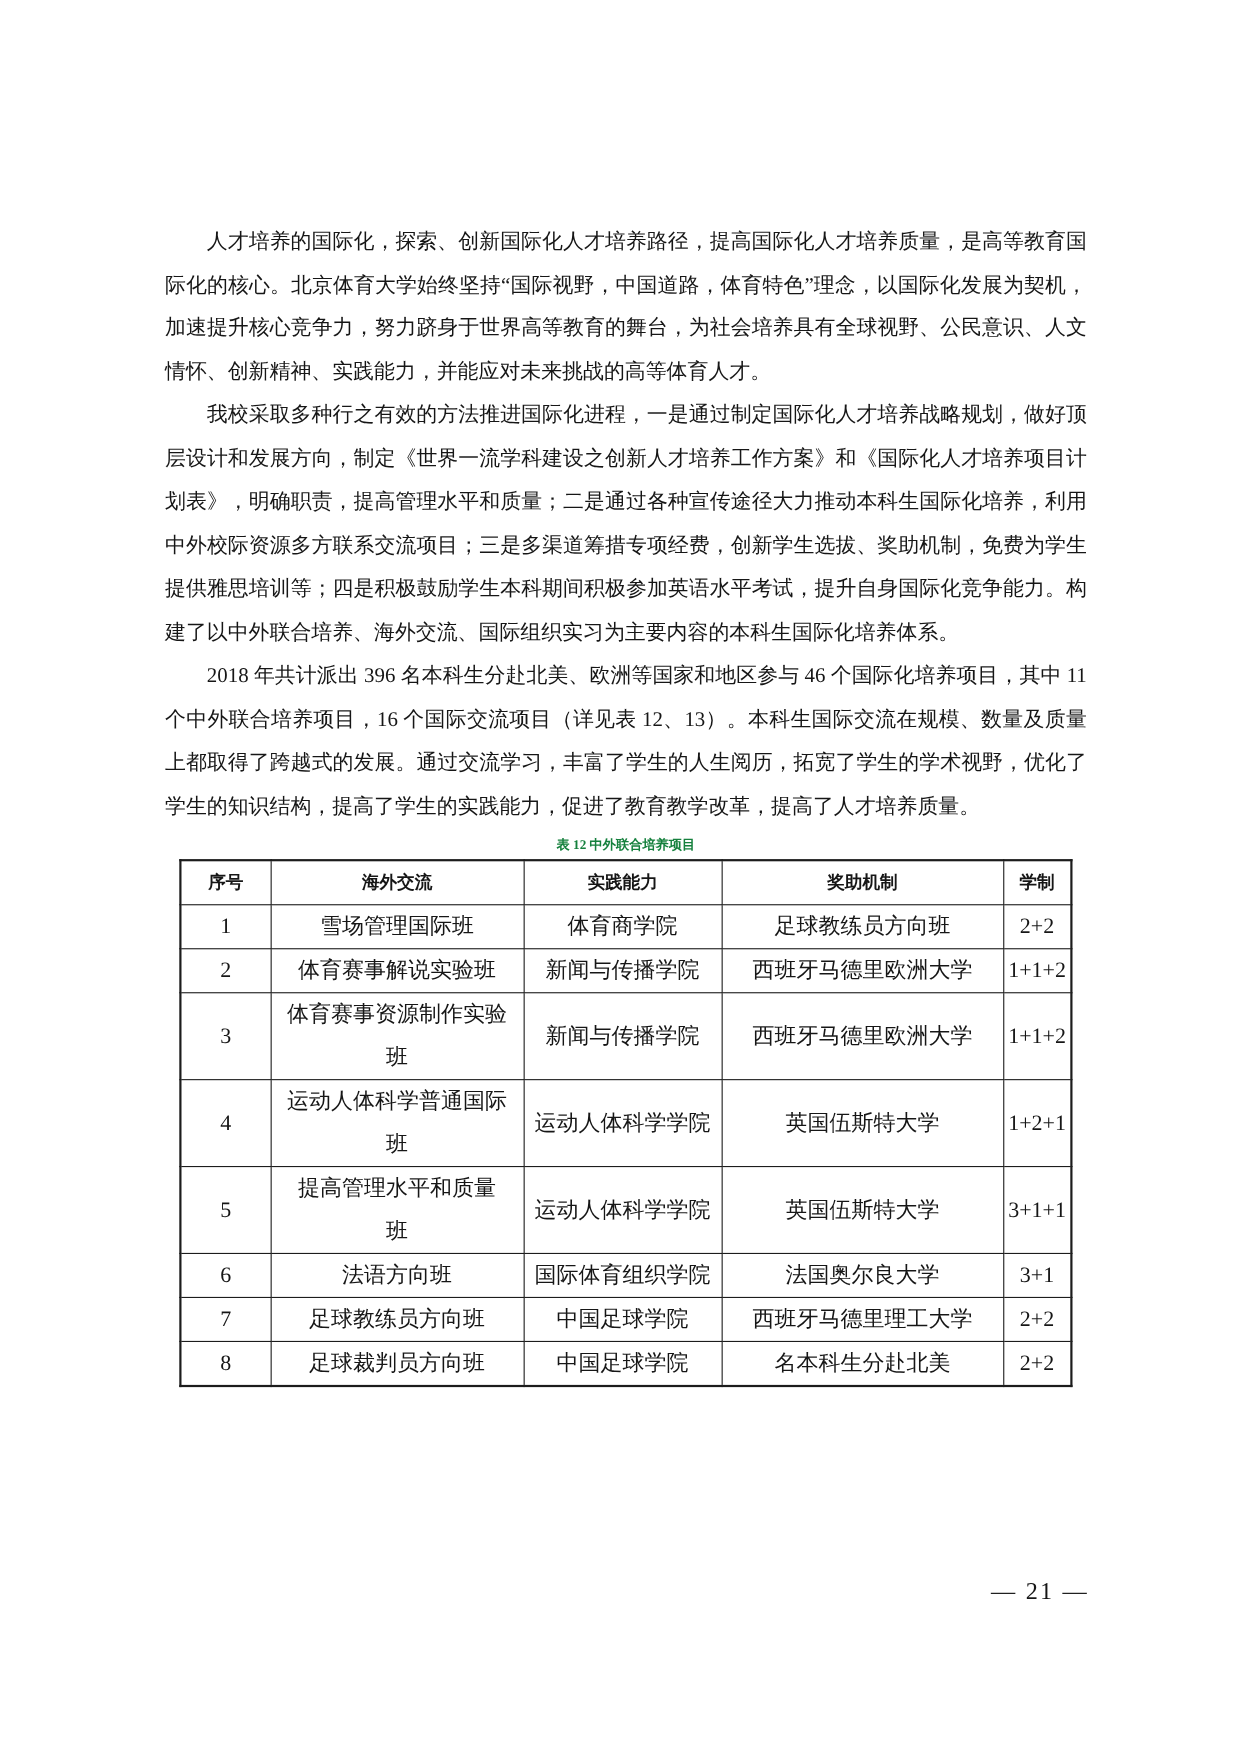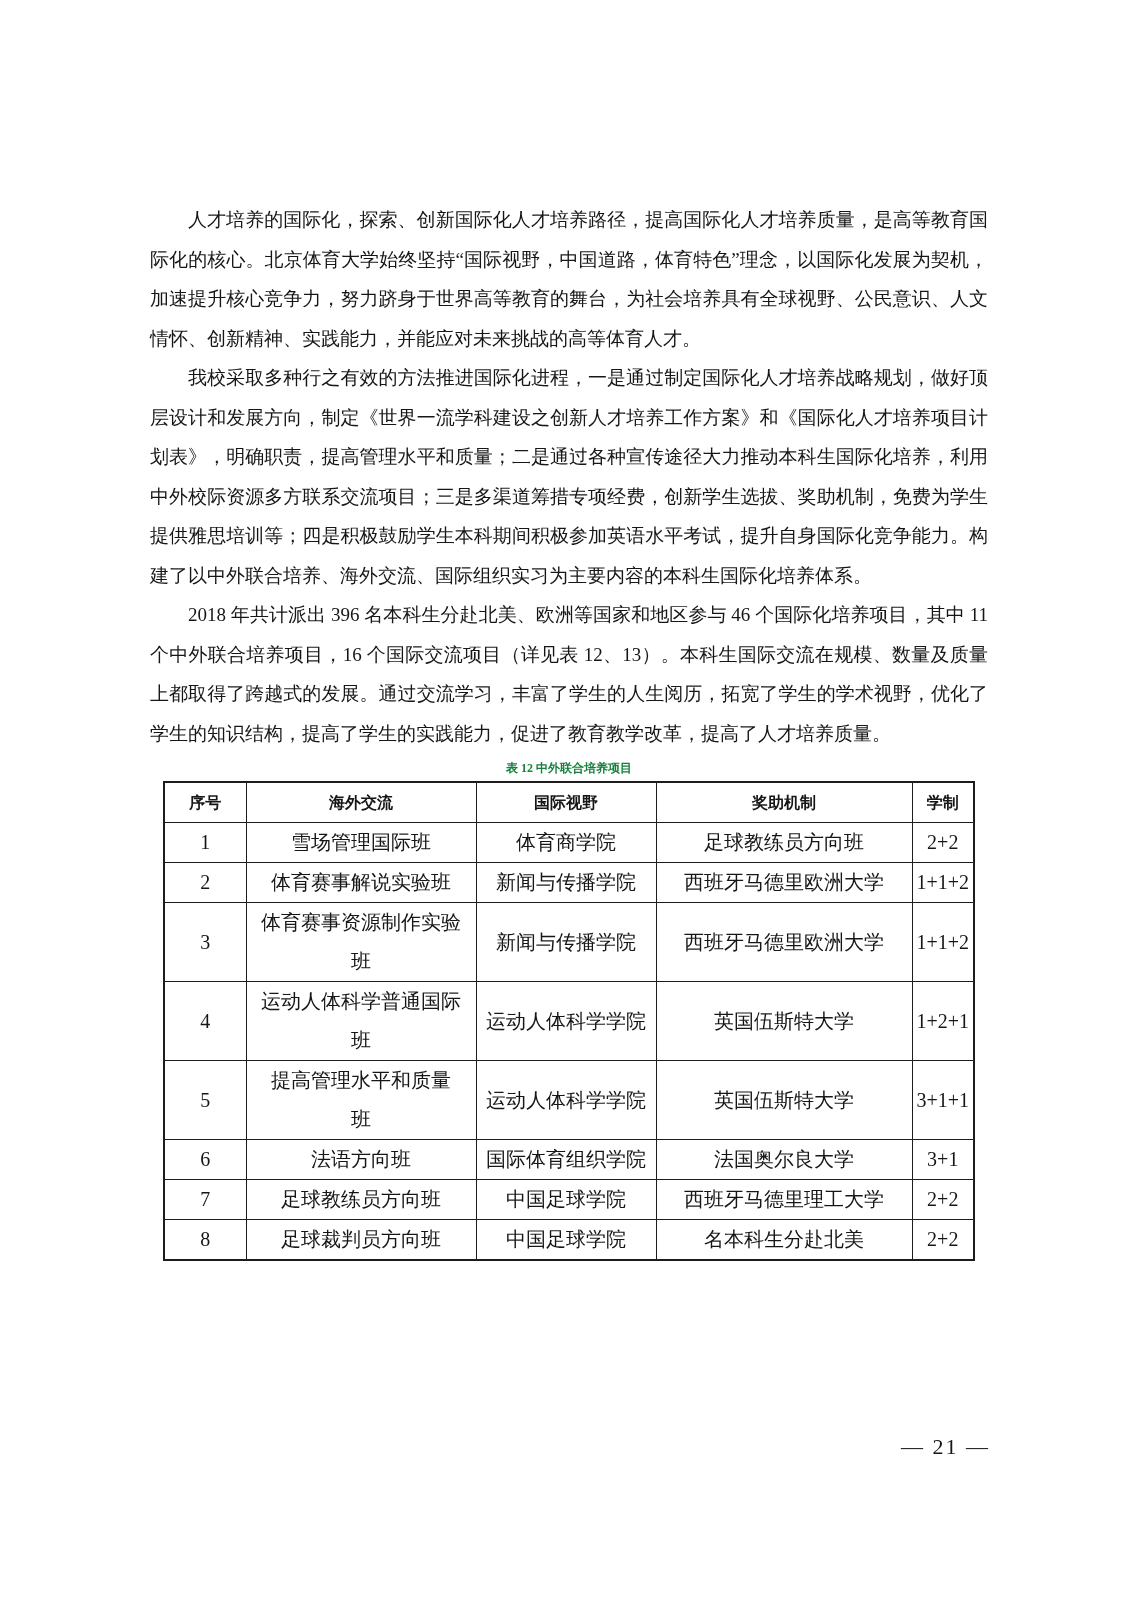--- a/index.html
+++ b/index.html
@@ -95,21 +95,21 @@
         <col style="width:82px">
         <col style="width:230px">
         <col style="width:180px">
         <col style="width:256px">
         <col style="width:62px">
       </colgroup>
       <thead>
         <tr class="row-h">
           <th>序号</th>
           <th>海外交流</th>
-          <th>国际视野</th>
+          <th>实践能力</th>
           <th>奖助机制</th>
           <th>学制</th>
         </tr>
       </thead>
       <tbody>
         <tr class="row-s">
           <td>1</td>
           <td class="cell-name">雪场管理国际班</td>
           <td>体育商学院</td>
           <td>足球教练员方向班</td>

